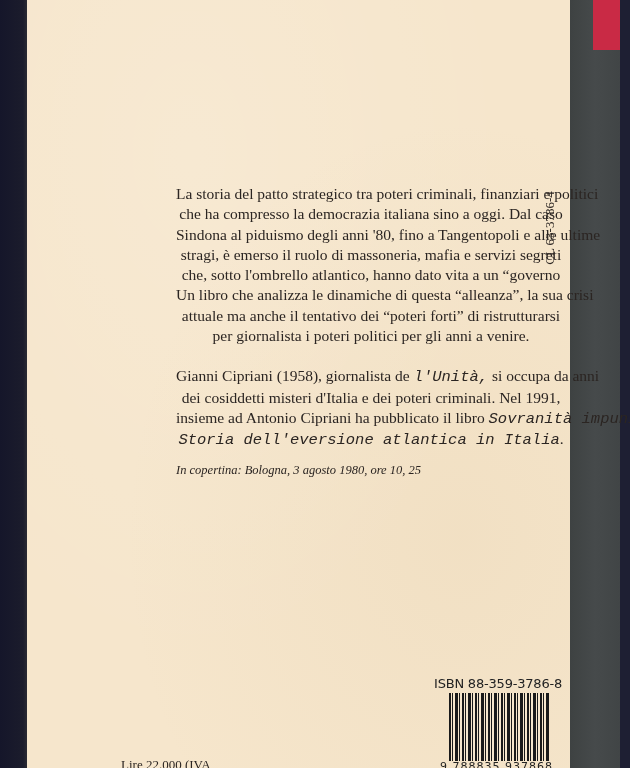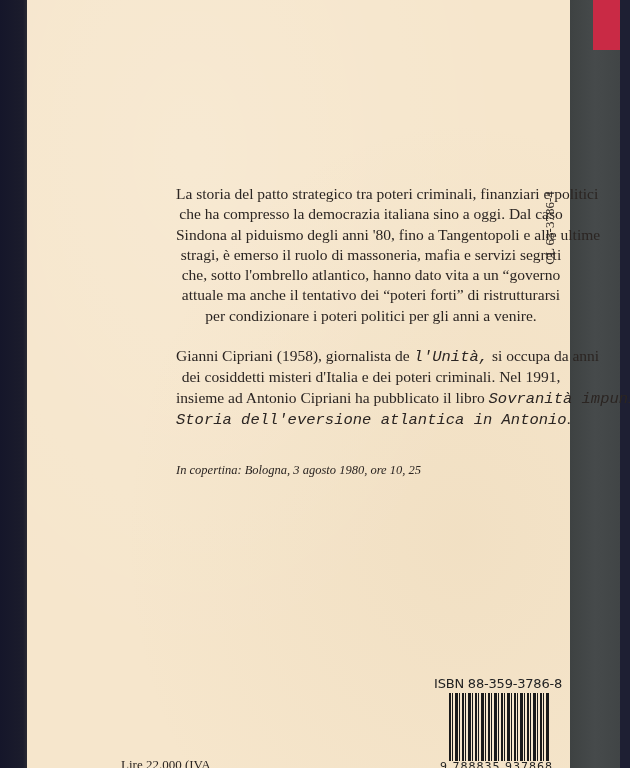--- a/index.html
+++ b/index.html
@@ -80,27 +80,28 @@
 <div class="spine"></div>
 <div class="spine-red"></div>
 <div class="right-edge"></div>
 
 <div class="text-block">
   <p>La storia del patto strategico tra poteri criminali, finanziari e politici</p>
   <p>che ha compresso la democrazia italiana sino a oggi. Dal caso</p>
   <p>Sindona al piduismo degli anni '80, fino a Tangentopoli e alle ultime</p>
   <p>stragi, è emerso il ruolo di massoneria, mafia e servizi segreti</p>
   <p>che, sotto l'ombrello  atlantico, hanno dato vita a un “governo</p>
+  <p>Un libro che analizza le dinamiche di questa “alleanza”, la sua crisi</p>
   <p>attuale ma anche il tentativo dei “poteri forti” di ristrutturarsi</p>
-  <p>per condizionare i poteri politici per gli anni a venire.</p>
+  <p>per giornalista i poteri politici per gli anni a venire.</p>
   <div class="para-gap"></div>
   <p><span>Gianni Cipriani (1958), giornalista de </span><span class="italic">l'Unità,</span><span> si occupa da anni</span></p>
   <p>dei cosiddetti misteri d'Italia e dei poteri criminali. Nel 1991,</p>
   <p><span>insieme ad Antonio Cipriani ha pubblicato il libro </span><span class="italic">Sovranità impunito.</span></p>
-  <p><span class="italic">Storia dell'eversione atlantica in Antonio</span><span>.</span></p>
+  <p><span class="italic">Storia dell'eversione atlantica in Italia</span><span>.</span></p>
 </div>
 
 <div class="caption">In copertina: Bologna, 3 agosto 1980, ore 10, 25</div>
 
 <div class="catalog-code">CL 63-3786-4</div>
 
 <div class="isbn-label">ISBN 88-359-3786-8</div>
 <div class="barcode"></div>
 <div class="barcode-digits">9 788835 937868</div>
 

